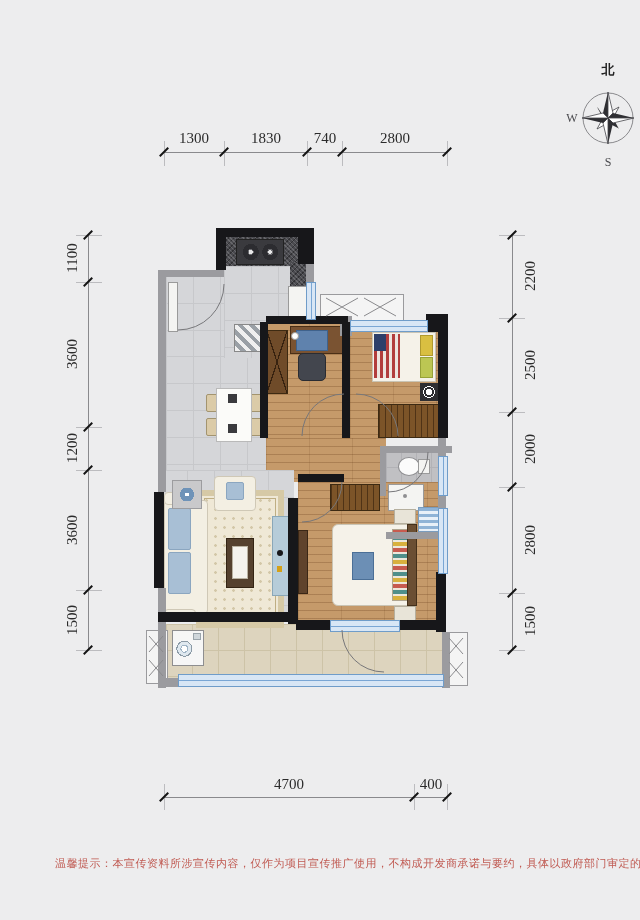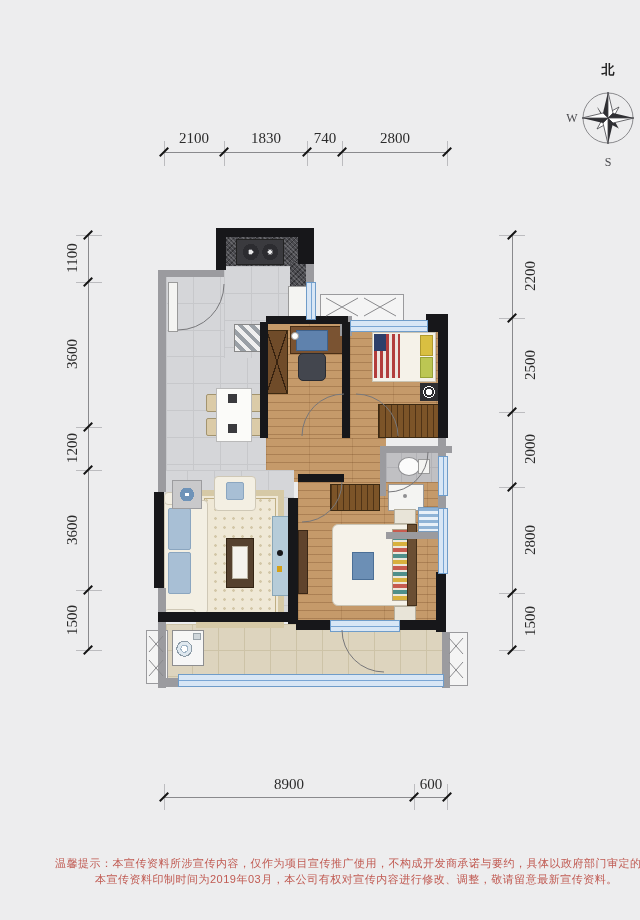--- a/index.html
+++ b/index.html
@@ -87,21 +87,21 @@
     <div class="abs gline" style="left:164px;top:141px;width:1px;height:25px"></div>
     <div class="abs gline" style="left:224px;top:141px;width:1px;height:25px"></div>
     <div class="abs gline" style="left:307px;top:141px;width:1px;height:25px"></div>
     <div class="abs gline" style="left:342px;top:141px;width:1px;height:25px"></div>
     <div class="abs gline" style="left:447px;top:141px;width:1px;height:25px"></div>
     <div class="abs tickmark" style="left:163px;top:146px"></div>
     <div class="abs tickmark" style="left:223px;top:146px"></div>
     <div class="abs tickmark" style="left:306px;top:146px"></div>
     <div class="abs tickmark" style="left:341px;top:146px"></div>
     <div class="abs tickmark" style="left:446px;top:146px"></div>
-    <div class="abs dimlabel hlabel" style="left:194px;top:138px">2100</div>
+    <div class="abs dimlabel hlabel" style="left:194px;top:138px">1300</div>
     <div class="abs dimlabel hlabel" style="left:266px;top:138px">1830</div>
     <div class="abs dimlabel hlabel" style="left:325px;top:138px">740</div>
     <div class="abs dimlabel hlabel" style="left:395px;top:138px">2800</div>
   </div>
 
   <div>
     <div class="abs dline" style="left:88px;top:235px;width:1px;height:415px"></div>
     <div class="abs gline" style="left:76px;top:235px;width:26px;height:1px"></div>
     <div class="abs gline" style="left:76px;top:282px;width:26px;height:1px"></div>
     <div class="abs gline" style="left:76px;top:427px;width:26px;height:1px"></div>
@@ -143,22 +143,22 @@
   </div>
 
   <div>
     <div class="abs dline" style="left:164px;top:797px;width:284px;height:1px"></div>
     <div class="abs gline" style="left:164px;top:784px;width:1px;height:26px"></div>
     <div class="abs gline" style="left:414px;top:784px;width:1px;height:26px"></div>
     <div class="abs gline" style="left:447px;top:784px;width:1px;height:26px"></div>
     <div class="abs tickmark" style="left:163px;top:791px"></div>
     <div class="abs tickmark" style="left:413px;top:791px"></div>
     <div class="abs tickmark" style="left:446px;top:791px"></div>
-    <div class="abs dimlabel hlabel" style="left:289px;top:784px">8900</div>
-    <div class="abs dimlabel hlabel" style="left:431px;top:784px">600</div>
+    <div class="abs dimlabel hlabel" style="left:289px;top:784px">4700</div>
+    <div class="abs dimlabel hlabel" style="left:431px;top:784px">400</div>
   </div>
 
   <div>
 
     <div class="abs tile" style="left:166px;top:276px;width:58px;height:86px"></div>
     <div class="abs tile" style="left:166px;top:356px;width:102px;height:116px"></div>
     <div class="abs tile" style="left:224px;top:266px;width:66px;height:92px"></div>
     <div class="abs wood" style="left:266px;top:438px;width:120px;height:44px"></div>
     <div class="abs wood" style="left:266px;top:322px;width:82px;height:116px"></div>
     <div class="abs wood" style="left:350px;top:330px;width:94px;height:108px"></div>
@@ -283,16 +283,15 @@
         <path d="M149 636 L163 652 M149 652 L163 636"></path>
         <path d="M149 660 L163 676 M149 676 L163 660"></path>
         <path d="M449 638 L463 654 M449 654 L463 638"></path>
         <path d="M449 662 L463 678 M449 678 L463 662"></path>
       </g>
     </svg>
   </div>
 
   <div class="abs" style="left:0;top:855px;width:640px;overflow:hidden">
     <p class="disc" style="padding-left:55px">温馨提示：本宣传资料所涉宣传内容，仅作为项目宣传推广使用，不构成开发商承诺与要约，具体以政府部门审定的规划设计文件及商品房买卖合同约定</p>
-    <p class="disc" style="padding-left:95px">本宣传资料印制时间为2019年03月，本公司有权对宣传内容进行修改、调整，敬请留意最新宣传资料。</p>
   </div>
 
 </div>
 
 </body></html>

